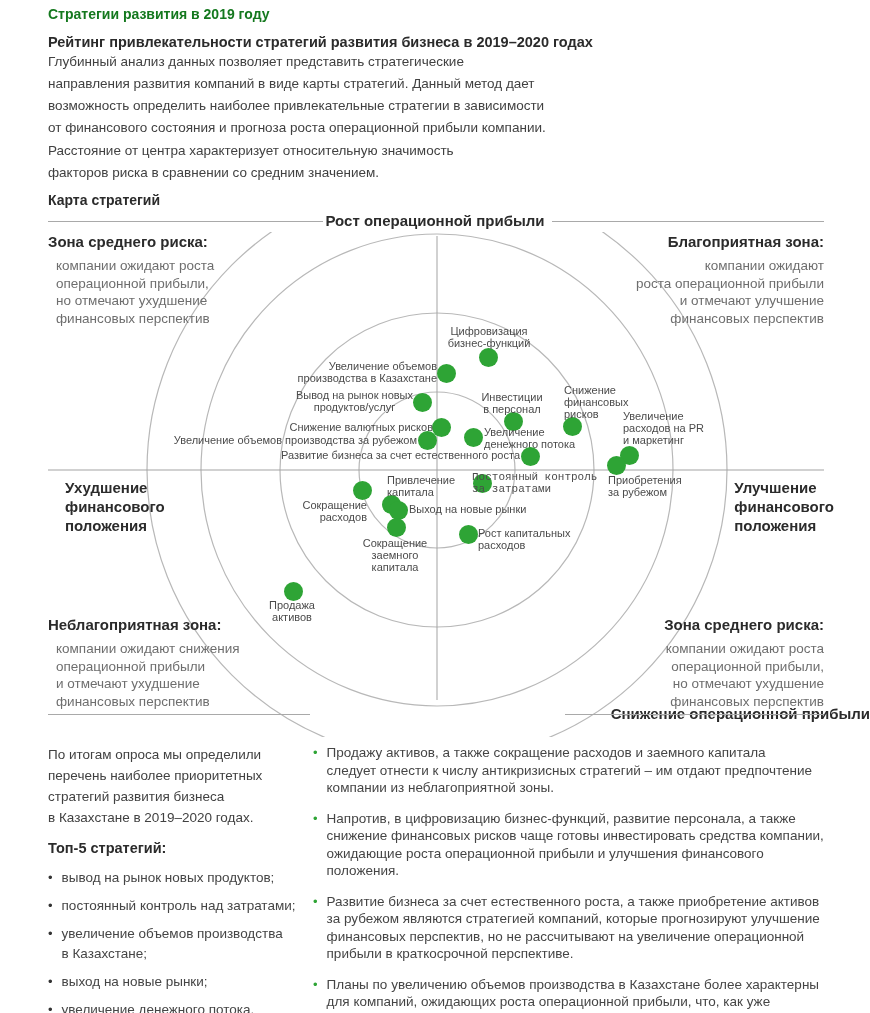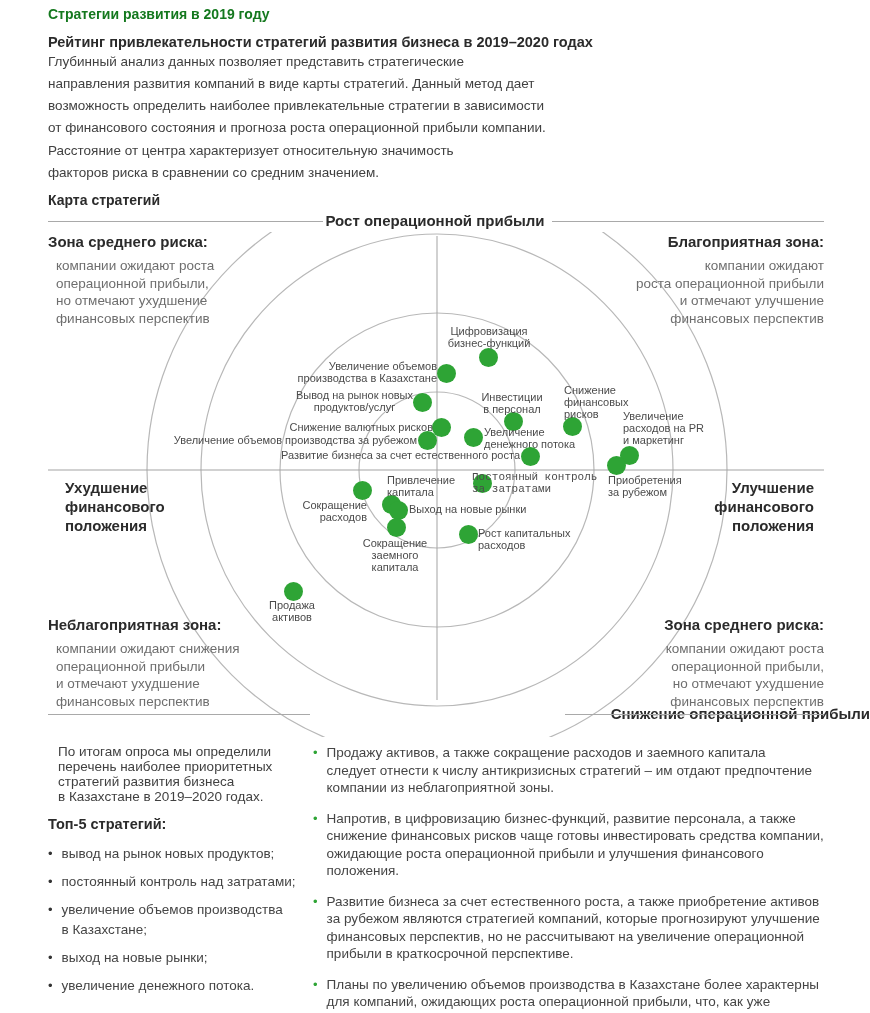--- a/index.html
+++ b/index.html
@@ -27,24 +27,24 @@
   .pt-label{position:absolute;font-size:11px;line-height:12px;color:#4b4b4b;white-space:pre;}
   .quad{position:absolute;width:235px;}
   .q-title{font-size:15px;font-weight:bold;color:#2b2b2b;margin:0 0 7px 0;}
   .q-body{font-size:13.5px;line-height:17.5px;color:#6e6e6e;white-space:pre-line;margin-left:8px;}
   .q-tl{left:48px;top:25px;}
   .q-tr{right:46px;top:25px;text-align:right;}
   .q-bl{left:48px;top:408px;}
   .q-br{right:46px;top:408px;text-align:right;}
   .mid-label{position:absolute;font-size:15px;font-weight:bold;line-height:19px;color:#2b2b2b;white-space:pre-line;}
   .mid-left{left:52px;top:270px;margin-left:13px;}
-  .mid-right{right:56px;top:270px;text-align:right;margin-left:47px;}
+  .mid-right{right:36px;top:270px;text-align:left;margin-left:47px;}
   
   .bottom-left{position:absolute;left:48px;top:744px;width:272px;}
-  .bottom-left .intro{line-height:15px;margin-left:10px;}
+  .bottom-left .intro{line-height:21px;}
   .top5-heading{margin-top:12px;font-size:14.5px;font-weight:bold;color:#2b2b2b;}
   ul{list-style:none;margin:0;padding:0;}
   #top5-list{margin-top:12px;}
   #top5-list li{display:flex;gap:9px;margin-bottom:8px;font-size:13.5px;line-height:20px;color:#454545;}
   .bottom-right{position:absolute;left:313px;top:744px;width:525px;}
   #insights-list li{display:flex;gap:9px;margin-bottom:13px;font-size:13.5px;line-height:17.5px;color:#454545;}
   .bullet{flex:0 0 auto;font-size:13px;}
   .li-text{white-space:pre-line;}
 </style>
 </head>

